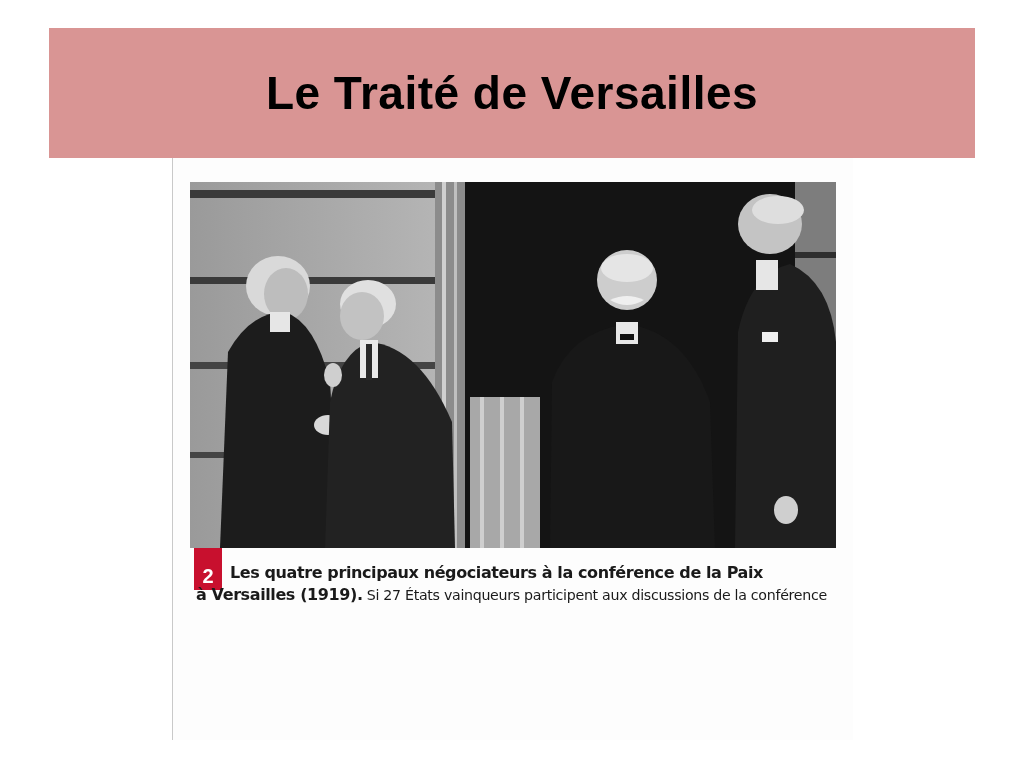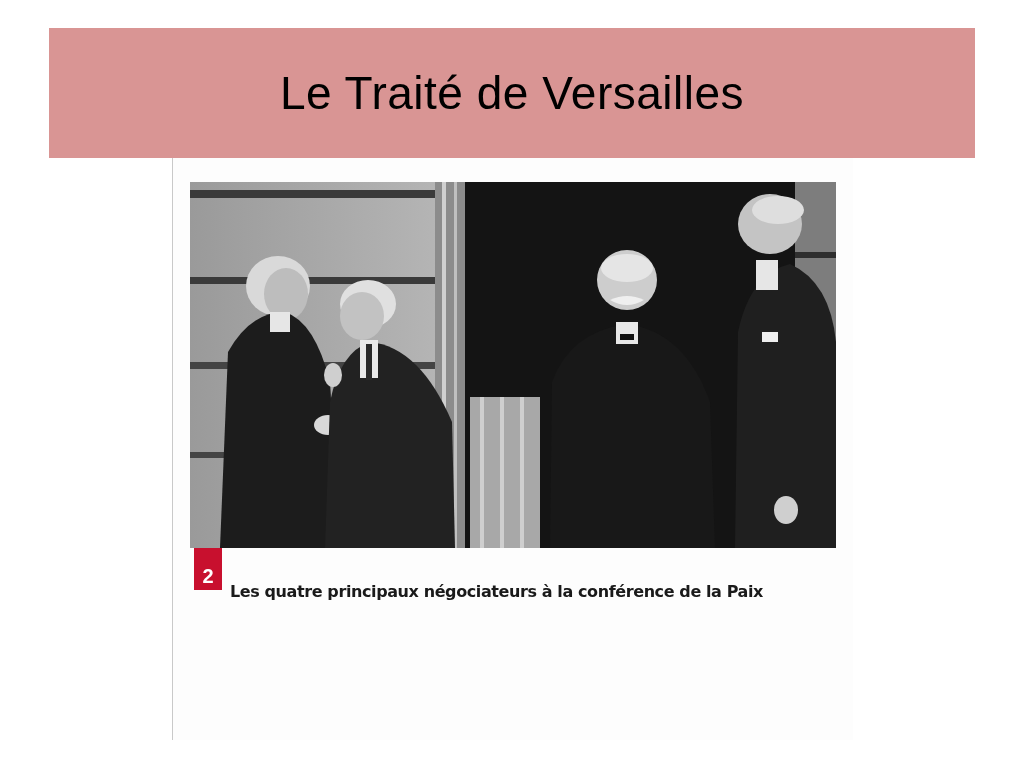--- a/index.html
+++ b/index.html
@@ -5,21 +5,21 @@
   html, body { margin: 0; padding: 0; }
   body {
     width: 1024px; height: 767px; background: #ffffff; position: relative; overflow: hidden;
     font-family: "Liberation Sans", sans-serif;
   }
   .title-bar {
     position: absolute; left: 49px; top: 28px; width: 926px; height: 130px;
     background: #d99594; display: flex; align-items: center; justify-content: center;
   }
   .title-bar h1 {
-    margin: 0; font-weight: normal; font-size: 46px; color: #000; letter-spacing: 0.5px;
+    margin: 0; font-weight: bold; font-size: 46px; color: #000; letter-spacing: 0.5px;
     font-family: "Liberation Sans", sans-serif;
   }
   .scan {
     position: absolute; left: 172px; top: 158px; width: 680px; height: 582px;
     background: #fdfdfd; border-left: 1px solid #c9c9c9;
   }
   .photo {
     position: absolute; left: 190px; top: 182px; width: 646px; height: 366px;
     background: #2a2a2a; overflow: hidden;
   }
@@ -28,21 +28,21 @@
     position: absolute; left: 194px; top: 548px; width: 28px; height: 42px;
     background: #c8102e; color: #fff; font-weight: bold; font-size: 20px;
     display: flex; align-items: flex-end; justify-content: center; padding-bottom: 2px; box-sizing: border-box;
   }
   .caption {
     position: absolute; left: 196px; top: 562px; width: 640px;
     font-family: "DejaVu Sans", sans-serif; font-size: 14.2px; line-height: 22px; color: #1a1a1a;
     letter-spacing: -0.3px;
   }
   .caption .line { white-space: nowrap; display: block; }
-  .caption .first { padding-left: 34px; font-weight: bold; font-size: 16px; letter-spacing: -0.4px; margin-top: 19px; }
+  .caption .first { padding-left: 34px; font-weight: bold; font-size: 16px; letter-spacing: -0.4px; }
   .caption b { font-weight: bold; font-size: 16px; letter-spacing: -0.4px; }
 </style>
 </head>
 <body>
 
 <div class="title-bar">
   <h1>Le Traité de Versailles</h1>
 </div>
 
 <div class="scan"></div>
@@ -102,13 +102,14 @@
     <rect x="566" y="78" width="22" height="30" fill="#e6e6e6"></rect>
     <rect x="572" y="150" width="16" height="10" fill="#eeeeee"></rect>
     <ellipse cx="596" cy="328" rx="12" ry="14" fill="#cfcfcf"></ellipse>
   </svg>
 </div>
 
 <div class="badge">2</div>
 
 <div class="caption">
   <span class="line first">Les quatre principaux négociateurs à la conférence de la Paix</span>
+  <span class="line"><b>à Versailles (1919).</b><span> Si 27 États vainqueurs participent aux discussions de la conférence</span></span>
 </div>
 
 </body></html>

